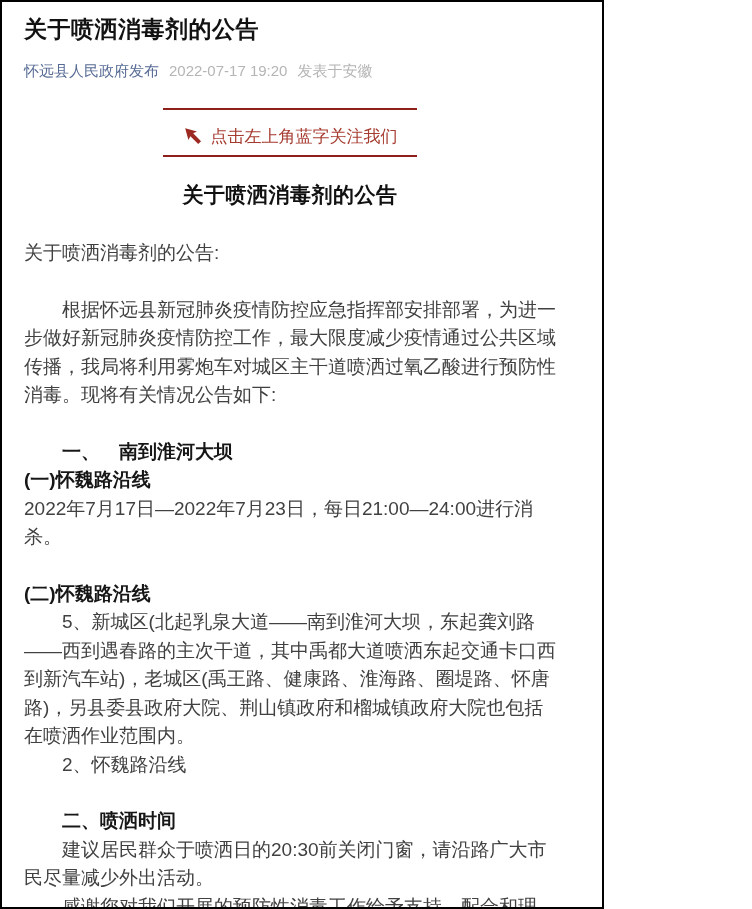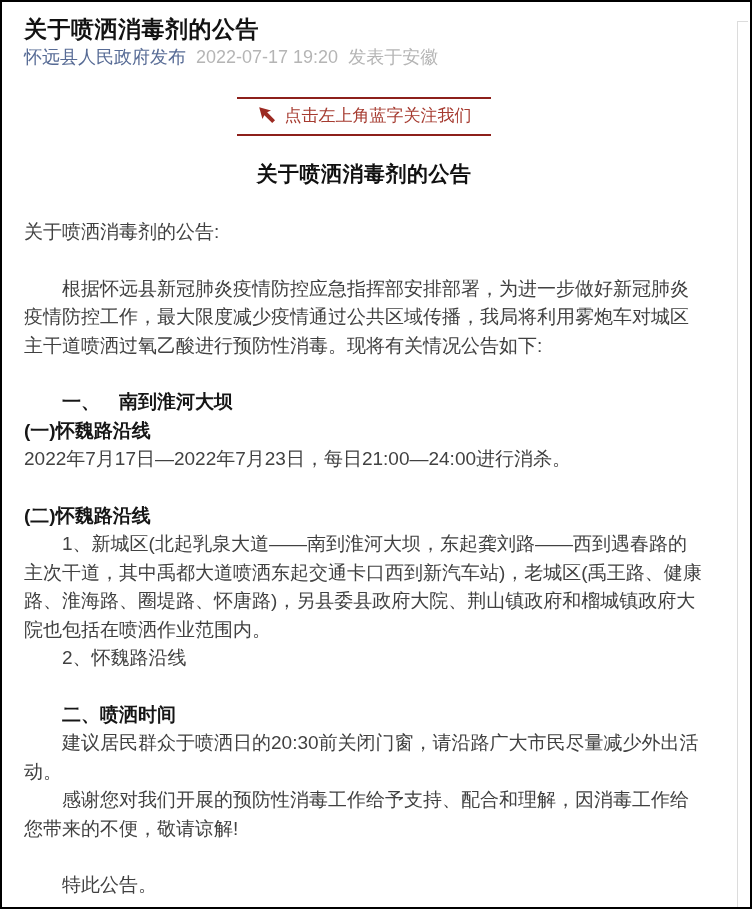--- a/index.html
+++ b/index.html
@@ -1,21 +1,21 @@
 <!DOCTYPE html>
 <html lang="zh"><head>
 <meta charset="utf-8">
 <style>
   * { margin: 0; padding: 0; box-sizing: border-box; }
   html, body { background: #ffffff; }
   body { font-family: "Liberation Sans", "DejaVu Sans", sans-serif; }
 
   .page {
     position: relative;
-    width: 752px;
+    width: 604px;
     height: 909px;
     background: #ffffff;
     border: 2px solid #000000;
     overflow: hidden;
   }
 
   
   .right-edge {
     position: absolute;
     top: 19px;
@@ -33,36 +33,37 @@
 
   .article-title {
     font-size: 23px;
     font-weight: 700;
     color: #121212;
     line-height: 1.3;
     letter-spacing: 0.5px;
   }
 
   .byline {
-    font-size: 18px;
+    margin-top: 15px;
+    font-size: 15px;
     line-height: 1.4;
     display: flex;
     align-items: baseline;
     gap: 10px;
     white-space: nowrap;
   }
   .account-name { color: #576b95; cursor: pointer; }
   .meta-text { color: #b5b5b5; text-align: center; }
 
   .follow-banner {
     width: 254px;
     margin: 27px auto 0;
     border-top: 2px solid #8d201b;
     border-bottom: 2px solid #8d201b;
-    padding: 5px 4px 6px;
+    padding: 15px 4px 6px;
     display: flex;
     align-items: center;
     justify-content: center;
     gap: 7px;
     color: #a63b30;
     font-size: 17px;
     line-height: 1.4;
     white-space: nowrap;
   }
   .follow-banner svg { flex: 0 0 auto; display: block; }
@@ -123,21 +124,21 @@
       <p class="indent gap">根据怀远县新冠肺炎疫情防控应急指挥部安排部署，为进一步做好新冠肺炎疫情防控工作，最大限度减少疫情通过公共区域传播，我局将利用雾炮车对城区主干道喷洒过氧乙酸进行预防性消毒。现将有关情况公告如下:</p>
 
       <p class="indent bold gap">一、　南到淮河大坝</p>
 
       <p class="bold">(一)怀魏路沿线</p>
 
       <p>2022年7月17日—2022年7月23日，每日21:00—24:00进行消杀。</p>
 
       <p class="bold gap">(二)怀魏路沿线</p>
 
-      <p class="indent">1、新城区(北起乳泉大道——南到淮河大坝，东起龚刘路——西到遇春路的主次干道，其中禹都大道喷洒东起交通卡口西到新汽车站)，老城区(禹王路、健康路、淮海路、圈堤路、怀唐路)，另县委县政府大院、荆山镇政府和榴城镇政府大院也包括在喷洒作业范围内。</p>
+      <p class="indent">5、新城区(北起乳泉大道——南到淮河大坝，东起龚刘路——西到遇春路的主次干道，其中禹都大道喷洒东起交通卡口西到新汽车站)，老城区(禹王路、健康路、淮海路、圈堤路、怀唐路)，另县委县政府大院、荆山镇政府和榴城镇政府大院也包括在喷洒作业范围内。</p>
 
       <p class="indent">2、怀魏路沿线</p>
 
       <p class="indent bold gap">二、喷洒时间</p>
 
       <p class="indent">建议居民群众于喷洒日的20:30前关闭门窗，请沿路广大市民尽量减少外出活动。</p>
 
       <p class="indent">感谢您对我们开展的预防性消毒工作给予支持、配合和理解，因消毒工作给您带来的不便，敬请谅解!</p>
 
       <p class="indent gap">特此公告。</p>

